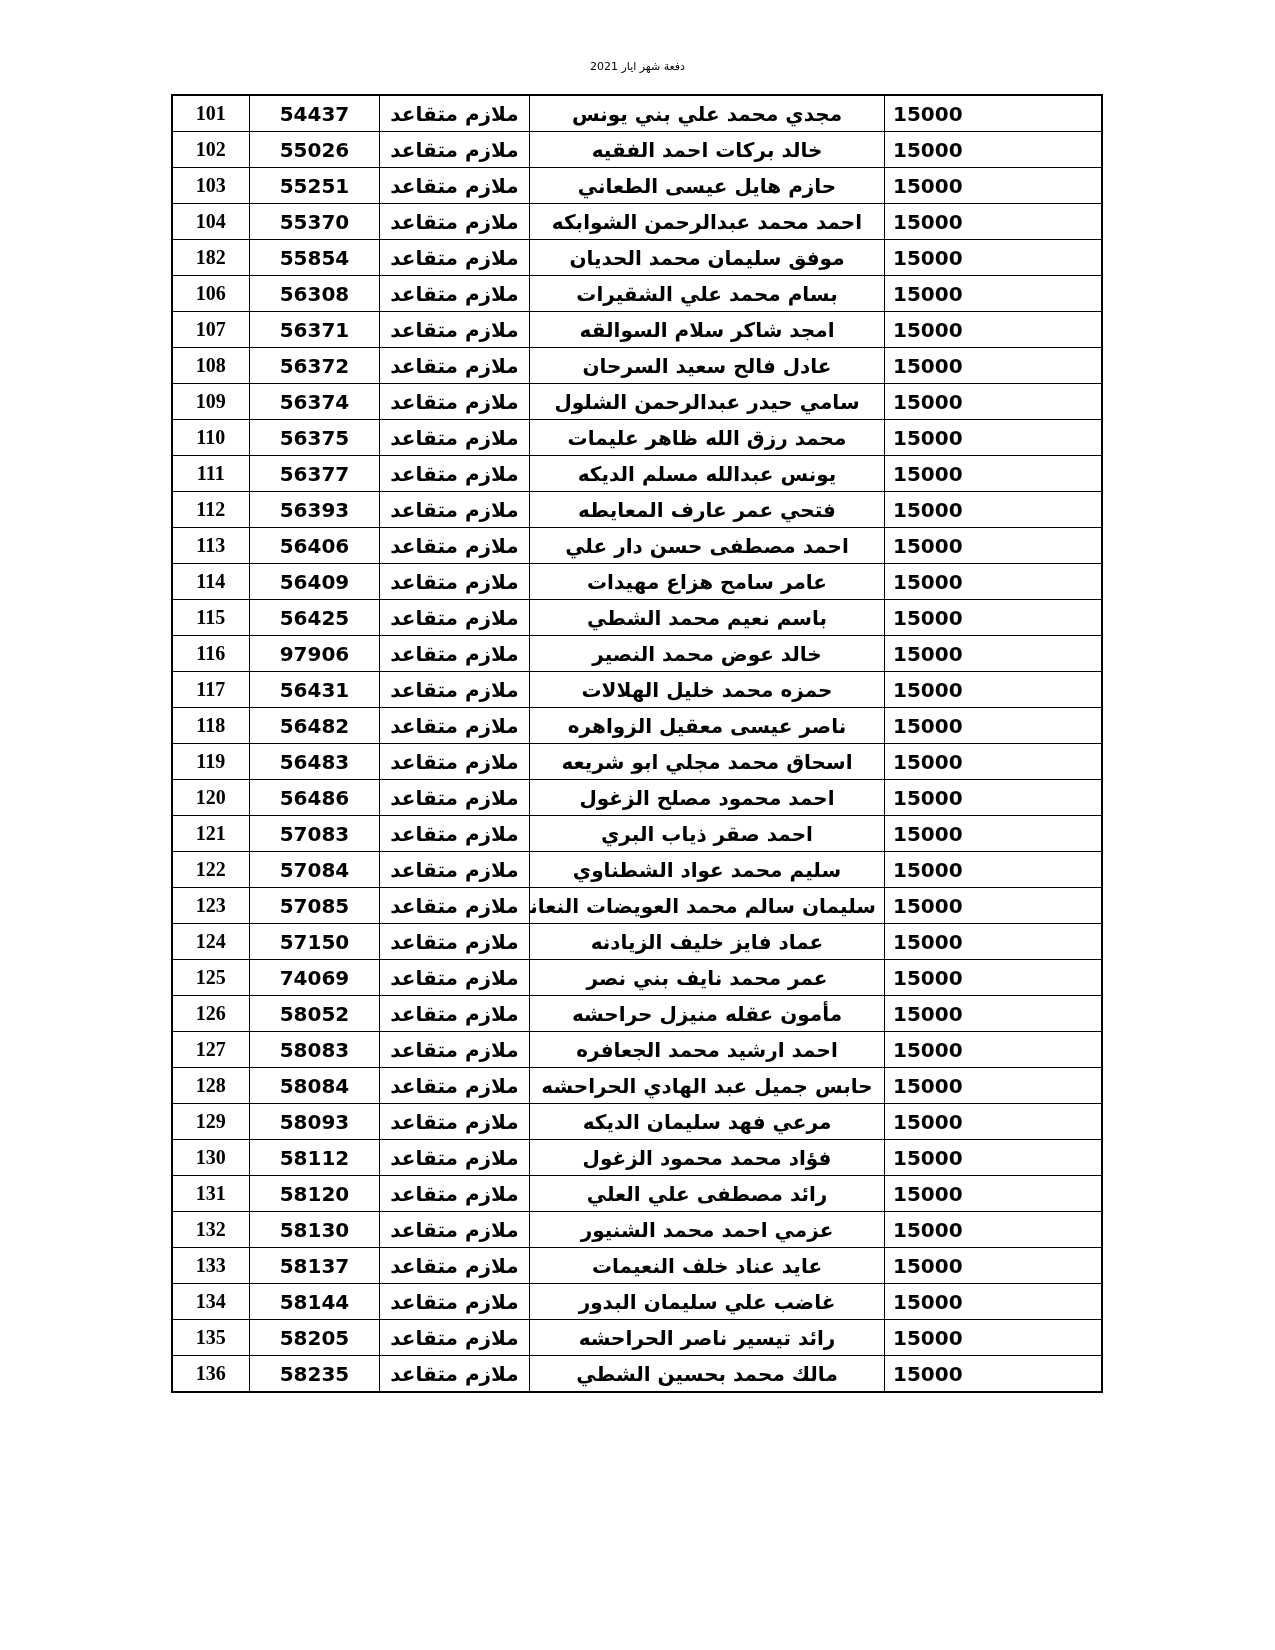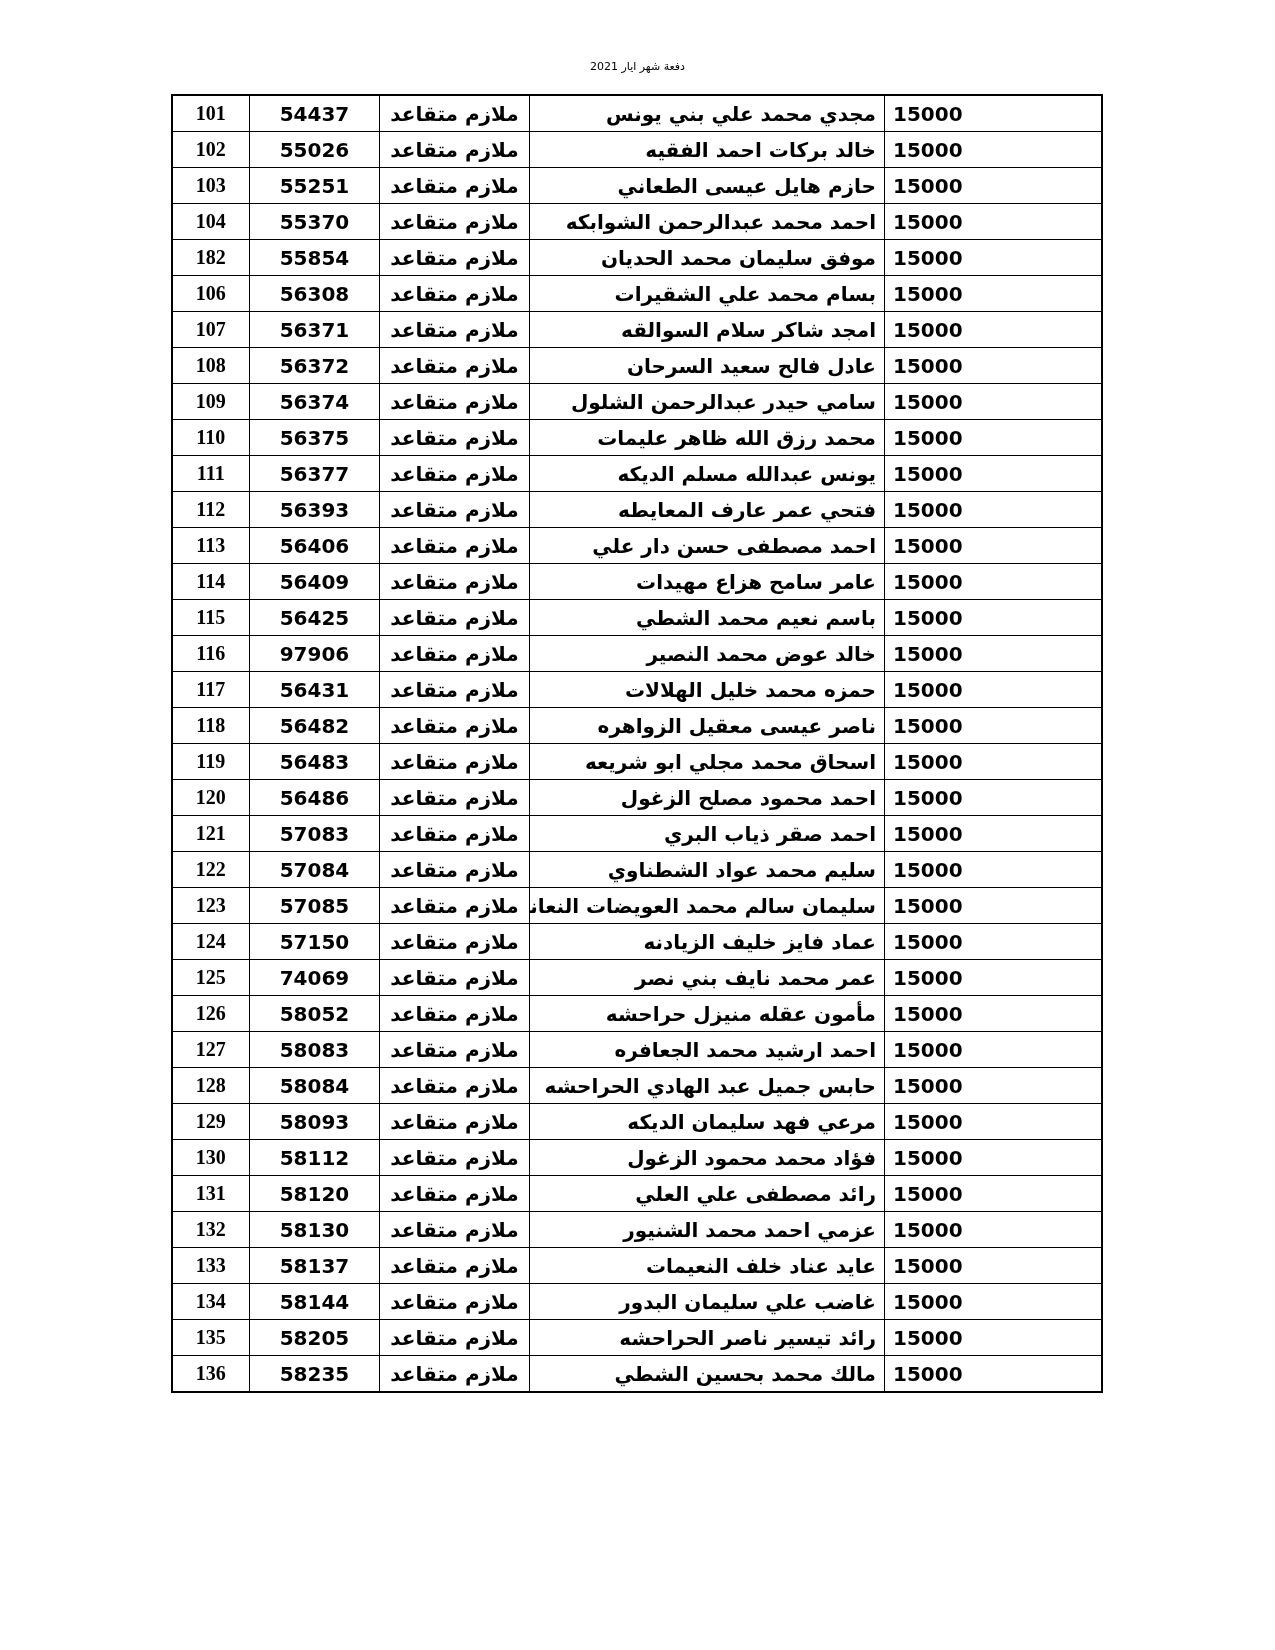--- a/index.html
+++ b/index.html
@@ -50,21 +50,21 @@
   }
   col.c-idx   { width: 78px; }
   col.c-num   { width: 130px; }
   col.c-rank  { width: 150px; }
   col.c-name  { width: 355px; }
   col.c-amt   { width: 217px; }
 
   td.idx  { text-align: center; font-size: 22px; font-family: Liberation Serif, serif; }
   td.num  { text-align: center; font-size: 21px; }
   td.rank { text-align: center; font-size: 19px; }
-  td.name { text-align: right; font-size: 19px; }
+  td.name { text-align: center; font-size: 19px; }
   td.amt  { text-align: left; font-size: 21px; }
 </style>
 </head>
 <body>
 
 <div class="page">
 
   <div class="doc-header">دفعة شهر ايار 2021</div>
 
   <div class="table-wrap">

